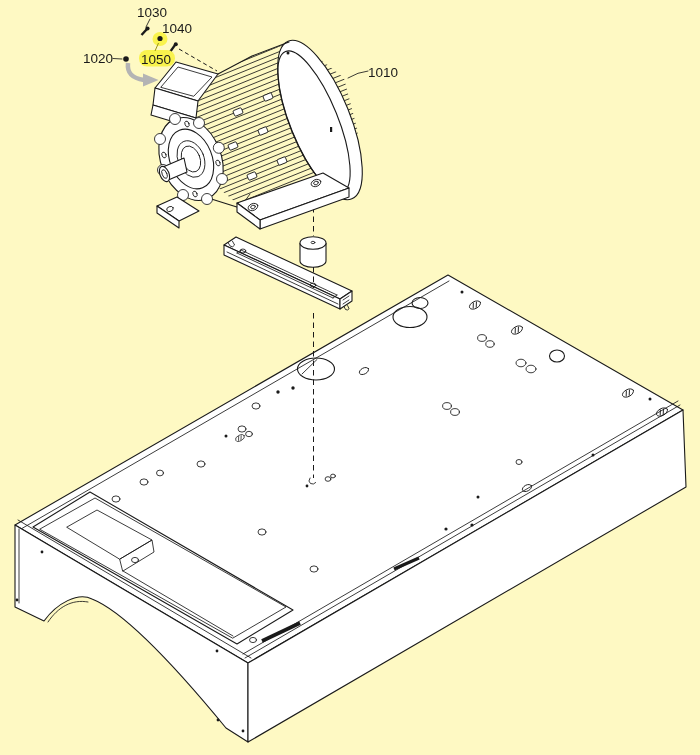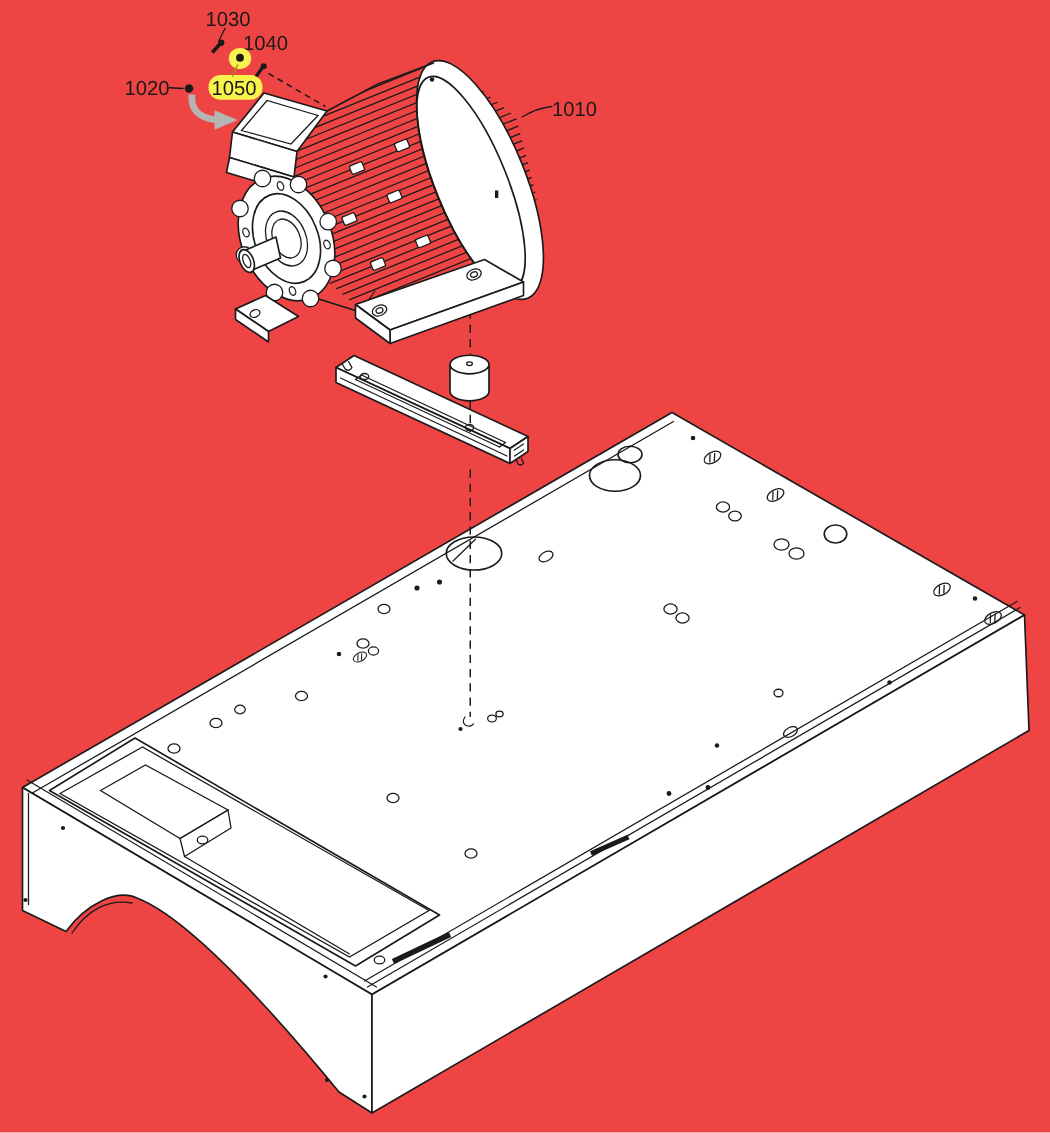--- a/index.html
+++ b/index.html
@@ -1,16 +1,16 @@
 <!DOCTYPE html>
 <html><head>
 <meta charset="utf-8">
 <style>
   html,body{margin:0;padding:0;background:#ffffff;}
-  .stage{width:700px;height:755px;position:relative;background:#ef4444;overflow:hidden;}
+  .stage{width:700px;height:755px;position:relative;background:#fef9c3;overflow:hidden;}
   svg{display:block;}
   text.callout{font-family:"Liberation Sans","DejaVu Sans",sans-serif;font-size:13.5px;fill:#1a1a1a;}
   .ln{stroke:#1a1a1a;fill:none;stroke-width:1.1;stroke-linecap:round;stroke-linejoin:round;}
   .lnthin{stroke:#1a1a1a;fill:none;stroke-width:0.85;stroke-linecap:round;}
   .wh{fill:#ffffff;stroke:#1a1a1a;stroke-width:1.1;stroke-linejoin:round;}
   .whthin{fill:#ffffff;stroke:#1a1a1a;stroke-width:0.85;stroke-linejoin:round;}
   .dot{fill:#1a1a1a;stroke:none;}
   .dash{stroke:#1a1a1a;fill:none;stroke-width:1;stroke-dasharray:5.5 4;}
 </style>
 </head>

